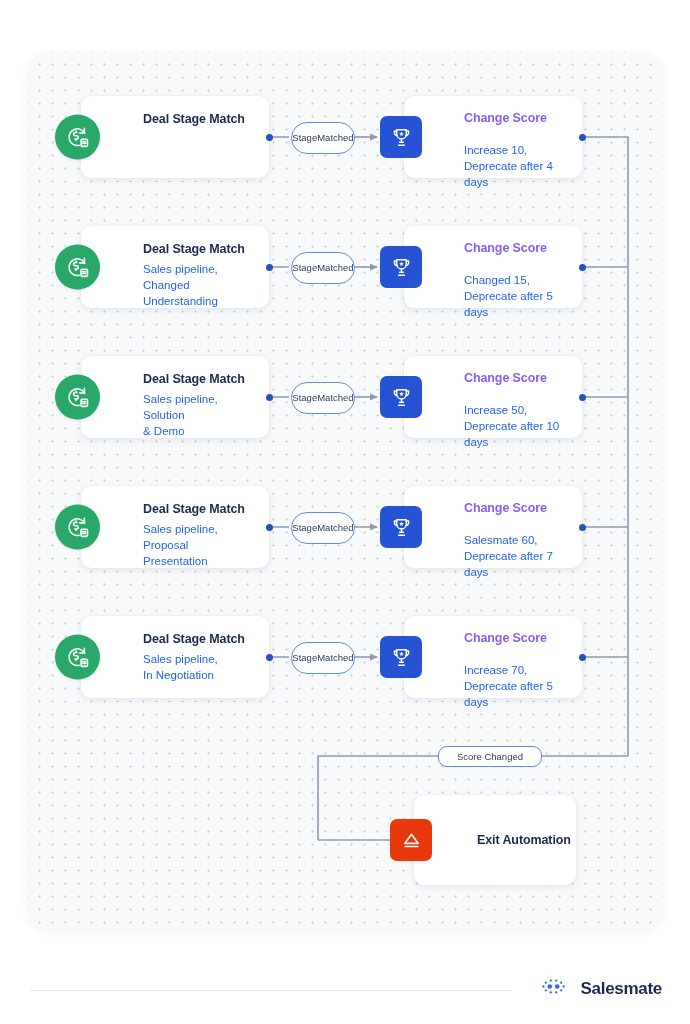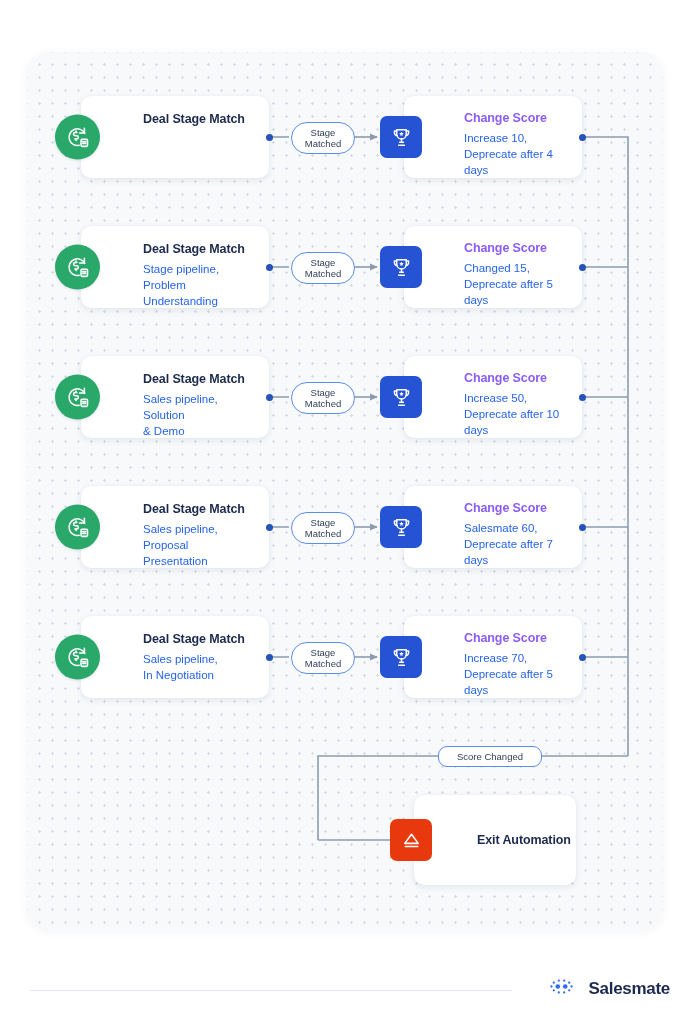--- a/index.html
+++ b/index.html
@@ -63,21 +63,21 @@
   .action{
     left:377px;
     width:178px; height:82px;
   }
   .action .txt{ position:absolute; left:60px; top:15px; right:8px; }
   .action .title{
     font-size:12.5px; font-weight:bold; color:#8b5cf6;
     letter-spacing:-.1px; line-height:1.25;
   }
   .action .sub{
-    font-size:11.5px; color:#2563eb; line-height:1.42; margin-top:3px;
+    font-size:11.5px; color:#2563eb; line-height:1.42; margin-top:15px;
   }
   .sq-icon{
     position:absolute; left:-24px; top:50%;
     transform:translateY(-50%);
     width:42px; height:42px; border-radius:7px;
     background:#2553d4;
     display:flex; align-items:center; justify-content:center;
   }
   .sq-icon.exit{ background:#e8390e; }
 
@@ -90,21 +90,21 @@
     position:absolute; left:63px; top:50%; transform:translateY(-50%);
     font-size:12.5px; font-weight:bold; color:#1b2a4e; letter-spacing:-.1px;
   }
 
   
   .pill{
     position:absolute;
     border:1.2px solid #5b8def;
     background:#ffffff;
     border-radius:20px;
-    display:flex; flex-direction:column;
+    display:flex; flex-direction:row;
     align-items:center; justify-content:center;
     color:#2f3d56;
     font-size:9.5px;
     line-height:1.18;
     white-space:nowrap;
     text-align:right;
   }
   .pill.stage{ width:62px; height:30px; left:264px; }
   .pill.score{
     width:102px; height:19px; left:411px; top:694px;
@@ -117,21 +117,21 @@
     position:absolute; width:7px; height:7px; border-radius:50%;
     background:#2553b9;
   }
 
   
   #footer-rule{
     position:absolute; left:30px; top:990px; width:482px; height:1px;
     background:#e8ecf2;
   }
   #brand{
-    position:absolute; right:20px; top:978px;
+    position:absolute; right:28px; top:978px;
     display:flex; align-items:center; gap:16px;
   }
   #brand .word{
     font-size:17px; font-weight:bold; color:#1b2a4e; letter-spacing:-.3px;
   }
 </style>
 </head>
 <body>
 
 <div id="canvas">
@@ -218,21 +218,21 @@
         <path d="M18.6 3.6v4.6h-4.6"></path>
         <path d="M11.4 7.6h-1.6a1.6 1.6 0 0 0 0 3.2h1.4a1.6 1.6 0 0 1 0 3.2H9.4"></path>
         <path d="M10.6 6.3v1.3M10.6 14v1.3"></path>
         <rect x="15.4" y="14.2" width="6.2" height="6.8" rx="1"></rect>
         <path d="M17 16.3h3M17 18.1h3"></path>
       </svg>
     </span>
     <div class="txt">
       <div class="title">Deal Stage Match</div>
       <div class="sub">
-        <div>Stage pipeline, Problem</div>
+        <div>Sales pipeline, Changed</div>
         <div>Understanding</div>
       </div>
     </div>
     <span class="dot" style="right:-3.5px; top:50%; margin-top:-3.5px"></span>
   </div>
   <div class="pill stage" style="top:200px">
     <span>Stage</span>
     <span>Matched</span>
   </div>
   <div class="node action" style="top:174px">

